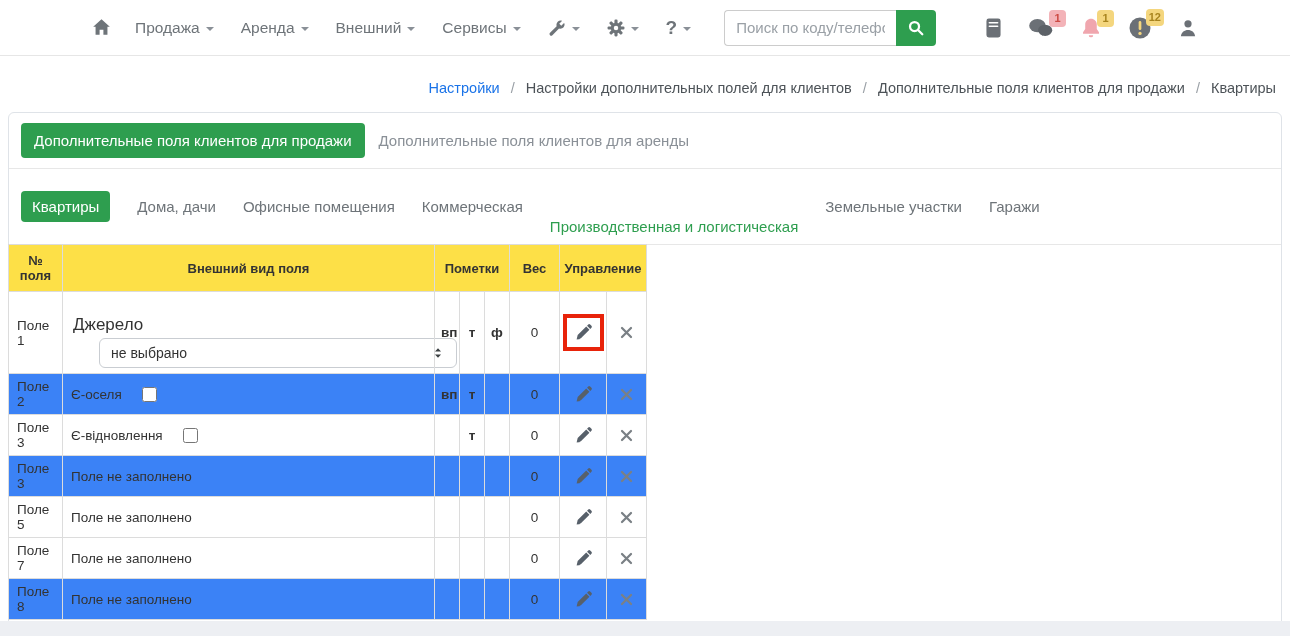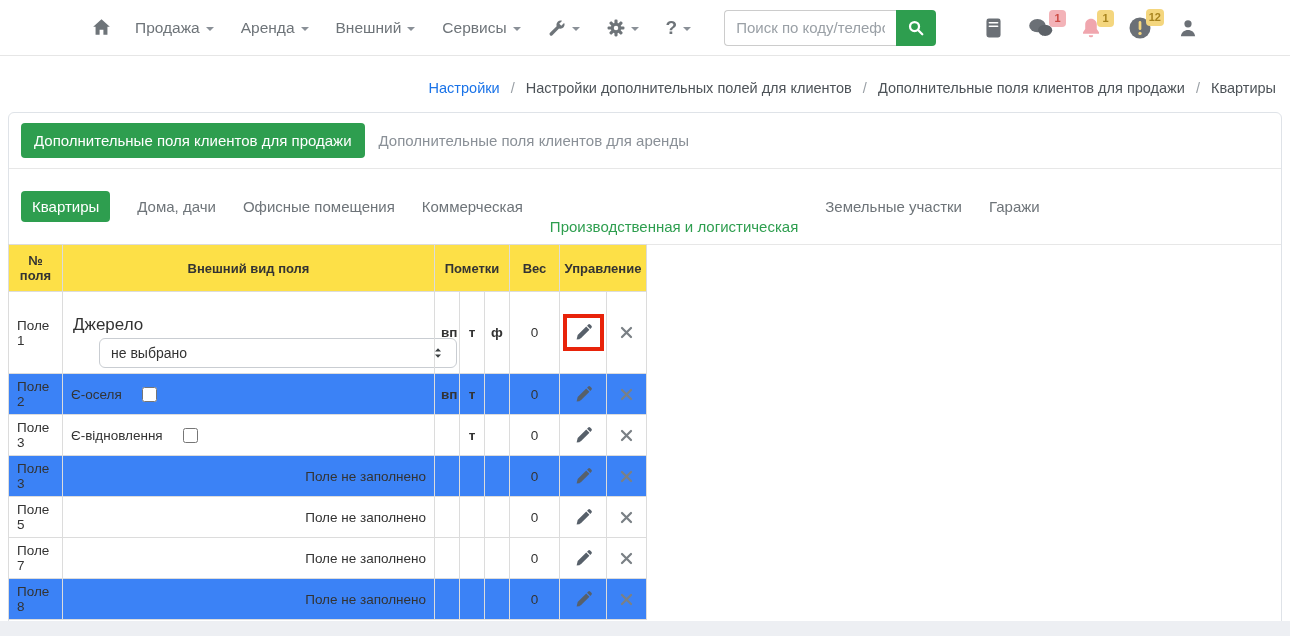--- a/index.html
+++ b/index.html
@@ -57,21 +57,21 @@
   .fields th, .fields td { border:1px solid #dcdcdc; vertical-align:middle; }
   .fields th { font-size:13px; font-weight:bold; color:#333; text-align:center; padding:8px 4px; background:#fde047; }
   .fields td { font-size:13.5px; padding:5px 8px; }
   .col-no { width:54px; }
   .col-view { width:372px; }
   .col-mark { width:25px; text-align:center; font-weight:bold; font-size:12.5px; padding:5px 6px !important; }
   .col-weight { width:50px; text-align:center; }
   .col-edit { width:47px; text-align:center; padding:2px !important; }
   .col-del { width:40px; text-align:center; padding:2px !important; }
   tr.striped td { background:#3b82f6; }
-  td.empty { text-align:right; color:#333; }
+  td.empty { text-align:left; color:#333; }
   .fld-label { font-size:17px; margin:18px 0 3px 2px; color:#333; }
   .select-box { display:flex; align-items:center; justify-content:space-between; width:358px; height:30px;
                 border:1px solid #c9cdd2; border-radius:6px; background:#fff; padding:0 11px;
                 font-size:14px; color:#333; cursor:pointer;margin-left:28px; }
   .chk-wrap { display:inline-flex; align-items:center; gap:20px; font-size:13.5px; cursor:default; }
   .chk-wrap input { width:15px; height:15px; margin:0; cursor:pointer; }
   .icon-btn { background:none; border:none; padding:3px 4px; cursor:pointer; display:inline-flex;
               align-items:center; justify-content:center; }
   .hl-box { display:inline-flex; border:4px solid var(--red); padding:2px 3px; }
   :root { }

